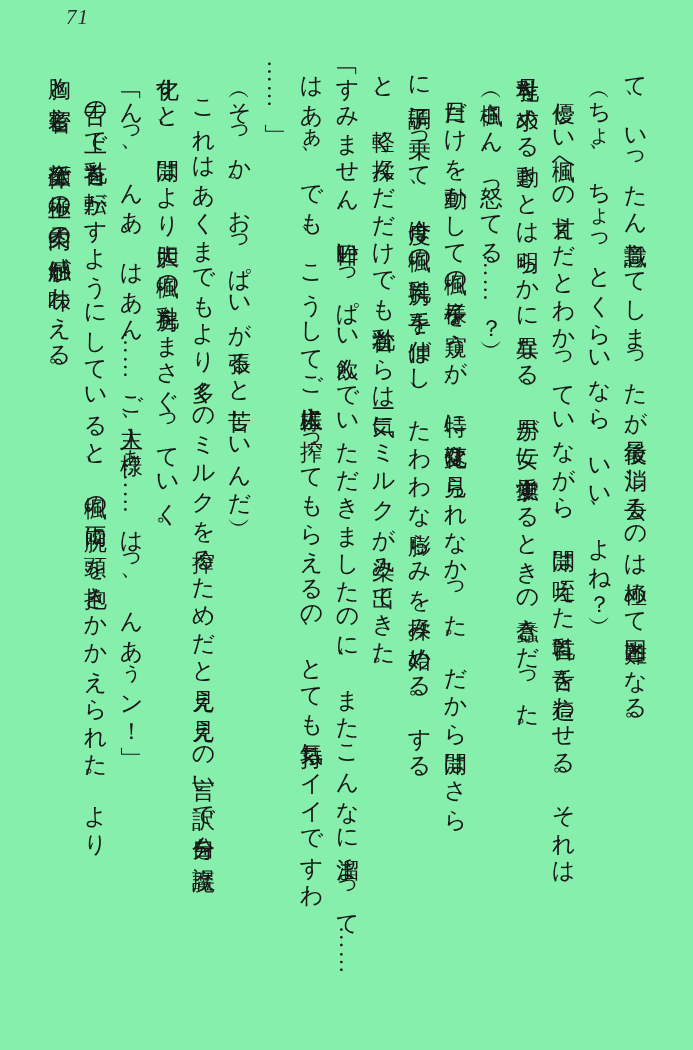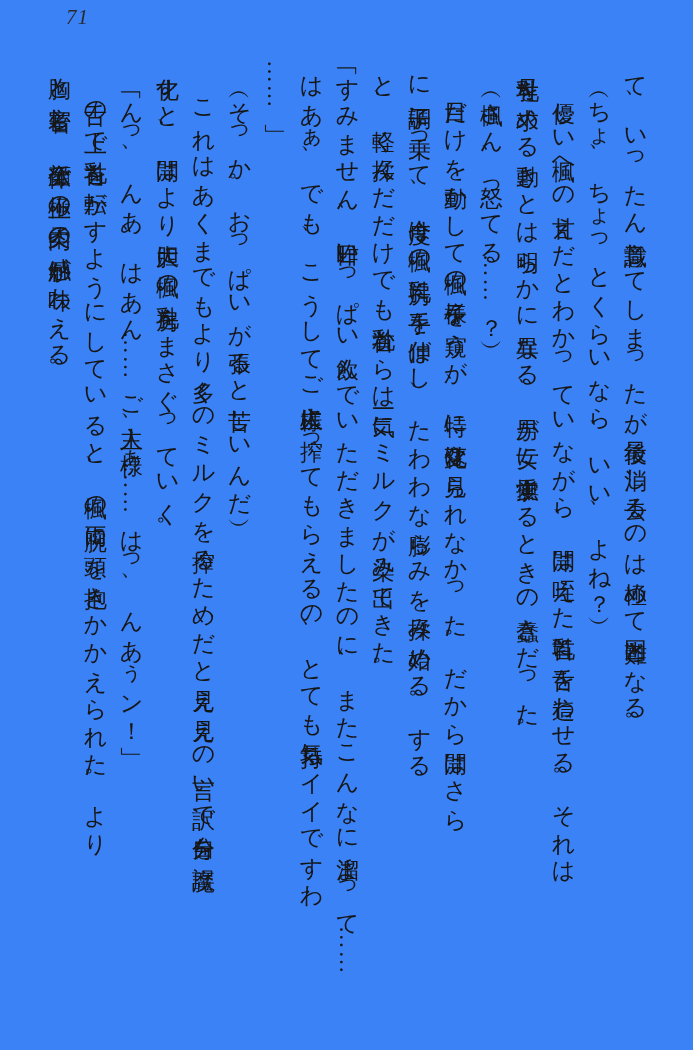--- a/index.html
+++ b/index.html
@@ -6,21 +6,21 @@
     margin: 0;
     padding: 0;
     width: 693px;
     height: 1050px;
     background: #ffffff;
   }
   .page {
     position: relative;
     width: 693px;
     height: 1050px;
-    background: #3b82f6;
+    background: #86efac;
     overflow: hidden;
     font-family: "Liberation Serif", "DejaVu Serif", serif;
     color: #161616;
   }
   .page-number {
     position: absolute;
     top: 5px;
     left: 66px;
     font-size: 21px;
     font-style: italic;

